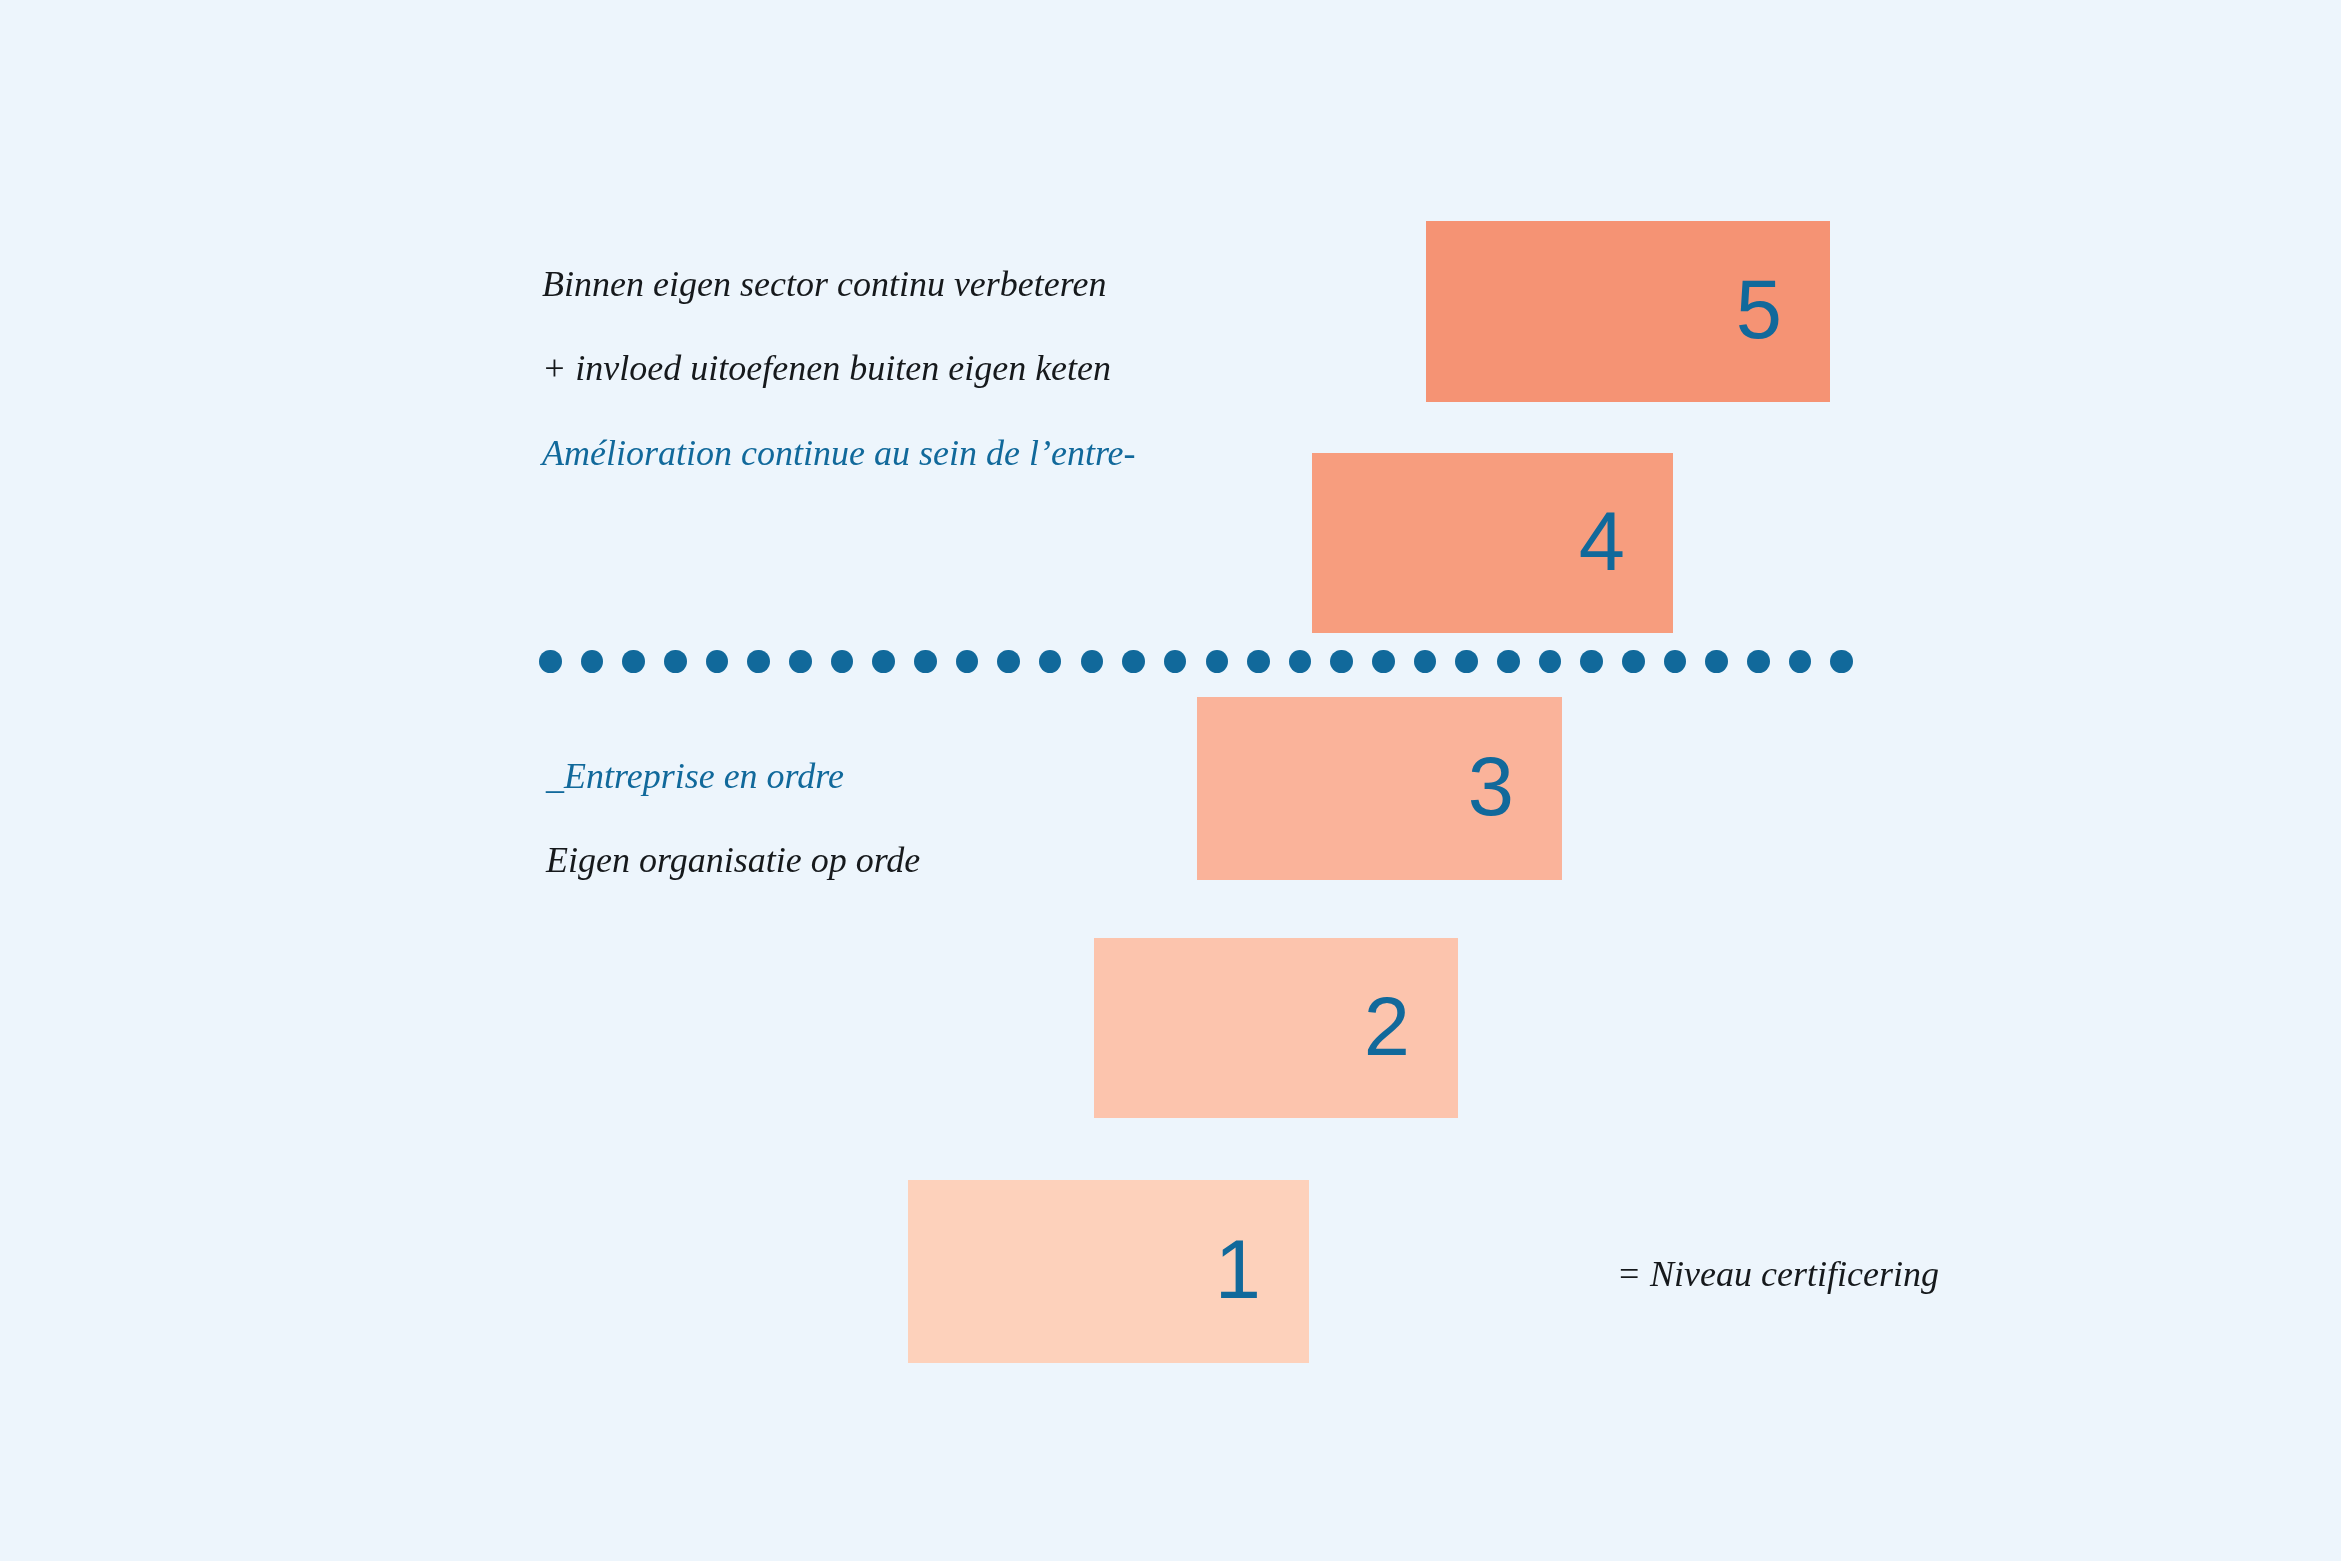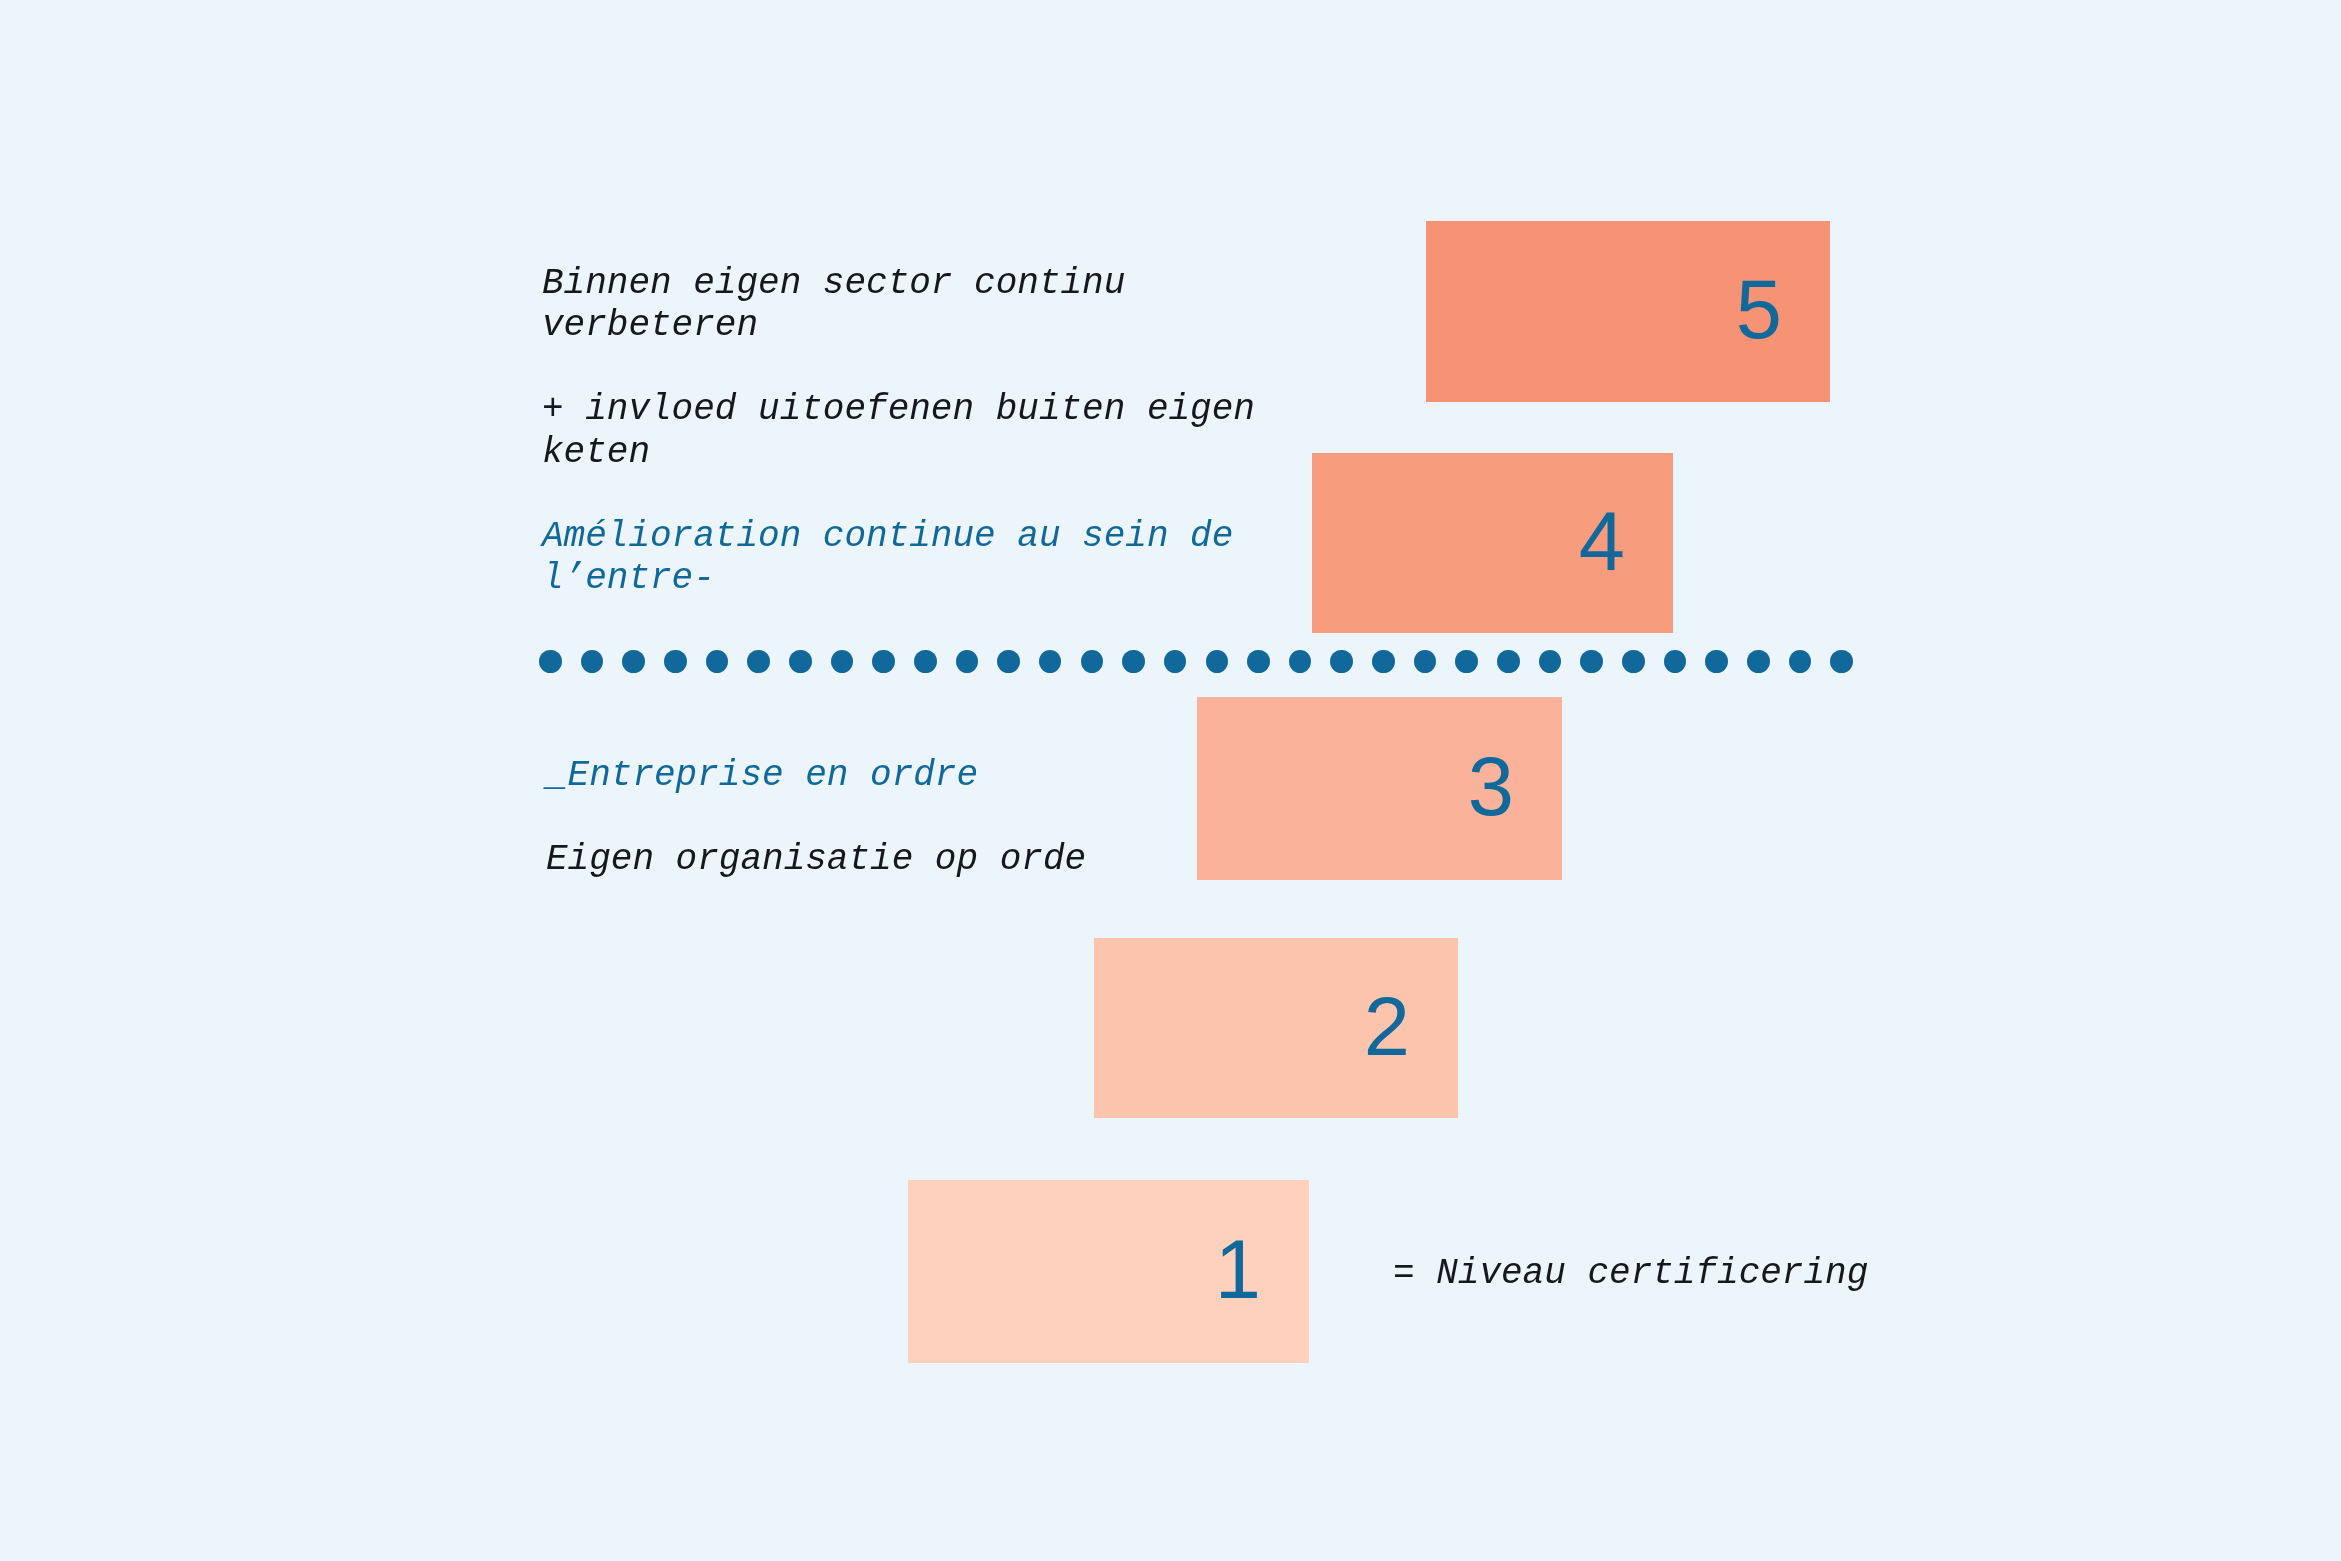--- a/index.html
+++ b/index.html
@@ -63,30 +63,30 @@
     background: #11699b;
     flex: 0 0 auto;
   }
 
   
   .txt-block {
     position: absolute;
     font-style: italic;
     font-size: 36px;
     line-height: 1.17;
-    font-family: Liberation Mono, monospace;
+    font-family: Liberation Serif, serif;
     white-space: pre-line;
     font-stretch: condensed;
   }
   .txt-nl { color: #16191c; }
   .txt-fr { color: #11699b; }
 
   .block-top     { left: 542px; top: 221px;  width: 788px; }
   .block-mid     { left: 546px; top: 713px;  width: 788px; }
-  .block-legend  { left: 1393px; top: 1211px; width: 546px; }
+  .block-legend  { left: 1393px; top: 1211px; width: 546px; text-align: right; }
 
   .line { display: block; }
 </style>
 </head>
 <body>
 
 <div id="stage">
 
   <div class="bar bar5">
     <span class="bar-number">5</span>

